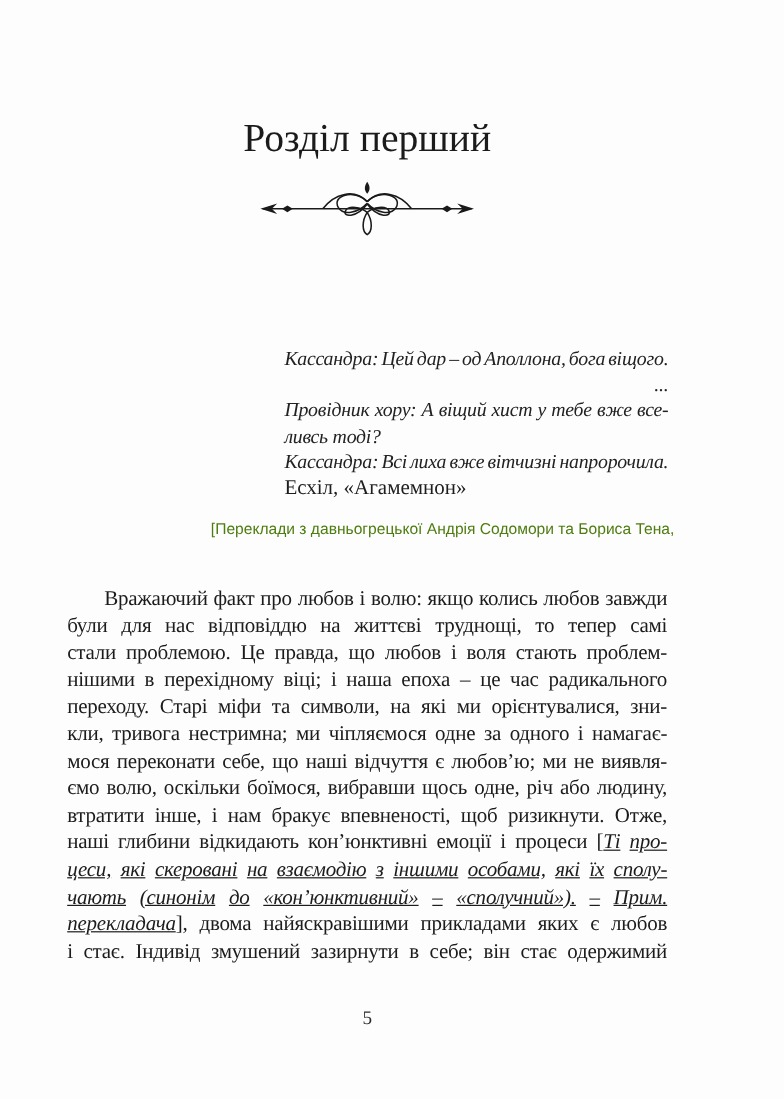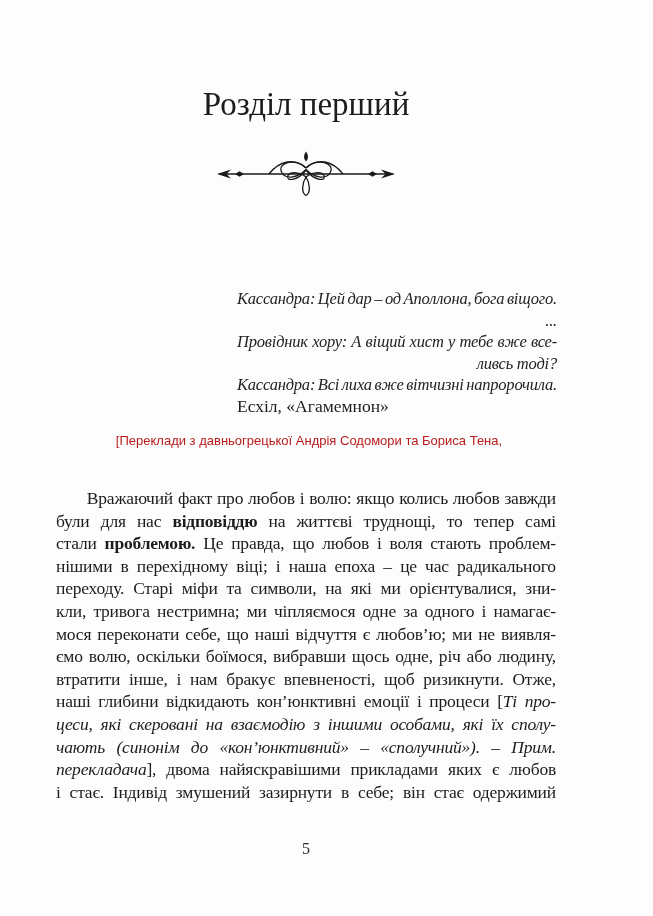--- a/index.html
+++ b/index.html
@@ -3,58 +3,58 @@
 <meta charset="utf-8">
 <style>
   html,body{margin:0;padding:0;}
   .page{
     position:relative; width:653px; height:916px;
     background:#fdfdfd; color:#1d1d1d;
     font-family:"Liberation Serif", serif;
     overflow:hidden;
   }
   .chapter-title{
-    position:absolute; top:84px; left:56px; width:500px;
+    position:absolute; top:96px; left:56px; width:500px;
     margin:0; text-align:center;
     font-family:"Liberation Serif", serif;
     font-size:33px; font-weight:400; color:#1b1b1b; line-height:40px;
   }
   .ornament{ position:absolute; top:148px; left:215px; width:182px; height:52px; }
   .section-title{
     position:absolute; top:225px; left:56px; width:500px;
     margin:0; text-align:center;
     font-family:"Liberation Sans", sans-serif;
     font-size:26px; font-weight:700; letter-spacing:-0.5px; color:#111; line-height:32px;
   }
   .epigraph{
     position:absolute; top:288px; left:237px; width:320px;
     font-style:italic; font-size:16.5px; letter-spacing:-0.2px; color:#222;
   }
   .eline{ height:21.5px; line-height:21.5px; }
   .eline.flex{ display:flex; justify-content:space-between; }
   .t-right{ text-align:right; }
-  .t-left{ text-align:right; }
+  .t-left{ text-align:left; }
   .attribution{
     position:absolute; top:396px; left:237px; width:320px;
     text-align:left; font-size:17.5px; color:#1e1e1e;
   }
   .note{
     position:absolute; top:431px; left:56px; width:506px;
-    text-align:center; font-family:"Liberation Sans", sans-serif;
-    font-size:13px; line-height:20.5px; color:#b91c1c;
+    text-align:right; font-family:"Liberation Sans", sans-serif;
+    font-size:13px; line-height:20.5px; color:#4d7c0f;
   }
   .bodytext{
     position:absolute; top:487px; left:56px; width:500px;
     font-size:17.5px; letter-spacing:-0.2px; color:#1c1c1c;
   }
   .bline{ display:flex; justify-content:space-between; height:22.6px; line-height:22.6px; }
   .indent{ width:26px; flex:0 0 26px; }
   .w{ white-space:pre; }
-  .b{ font-weight:bold; }
-  .i{ font-style:italic; }
+  .b{ font-weight:normal; }
+  .i{ font-style:italic;text-decoration:underline; }
   .pagenum{
     position:absolute; top:840px; left:56px; width:500px;
     text-align:center; font-size:16px; color:#2a2a2a;
   }
 </style>
 </head>
 <body>
 
 <div class="page">
 

